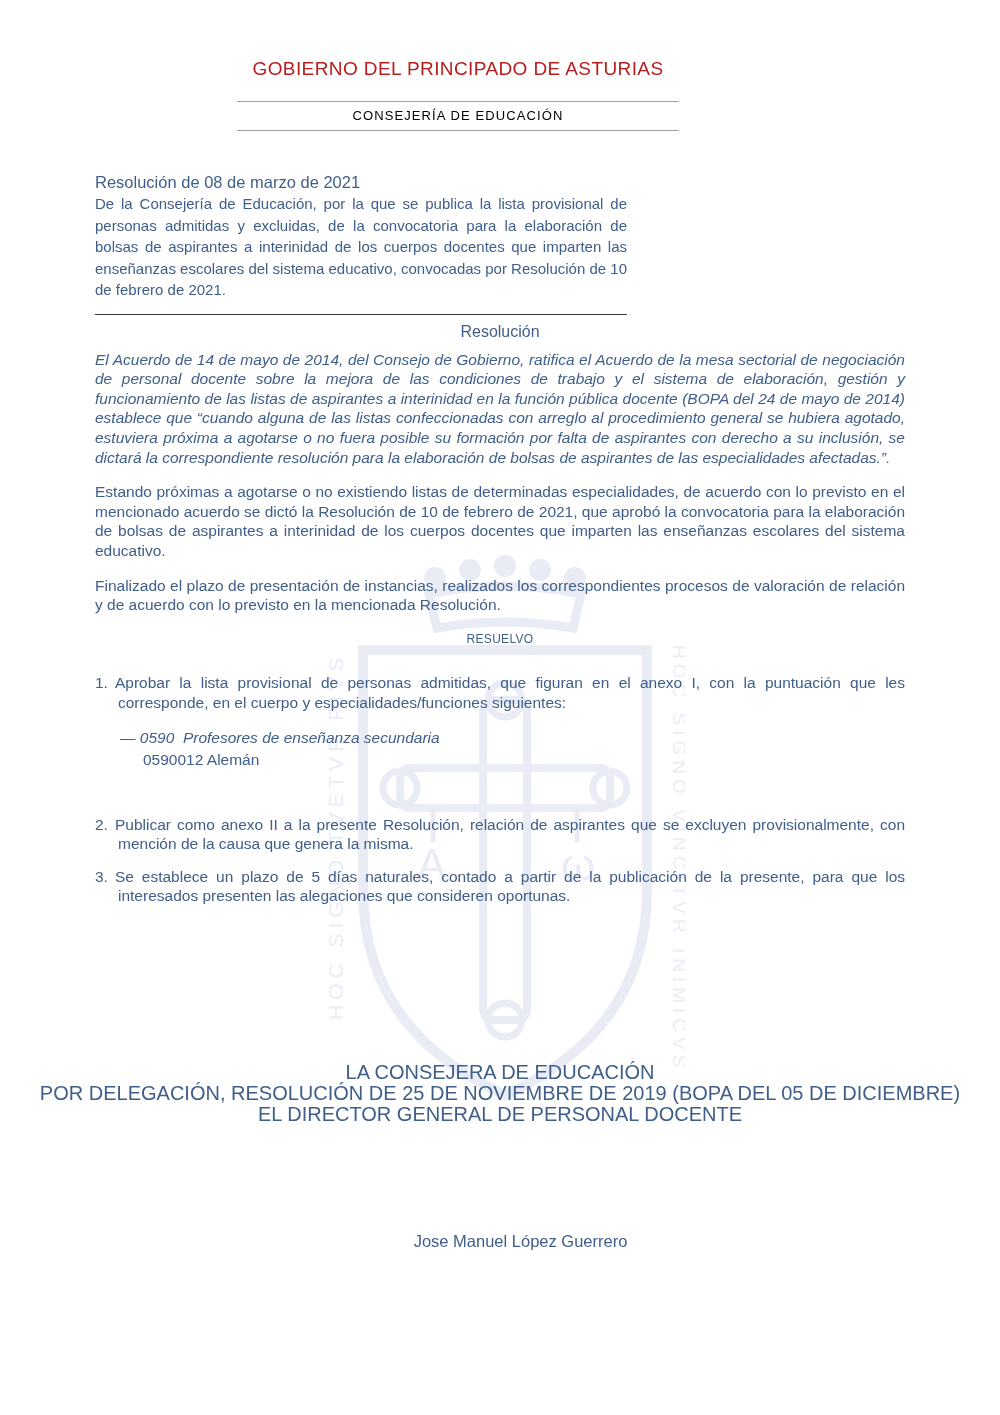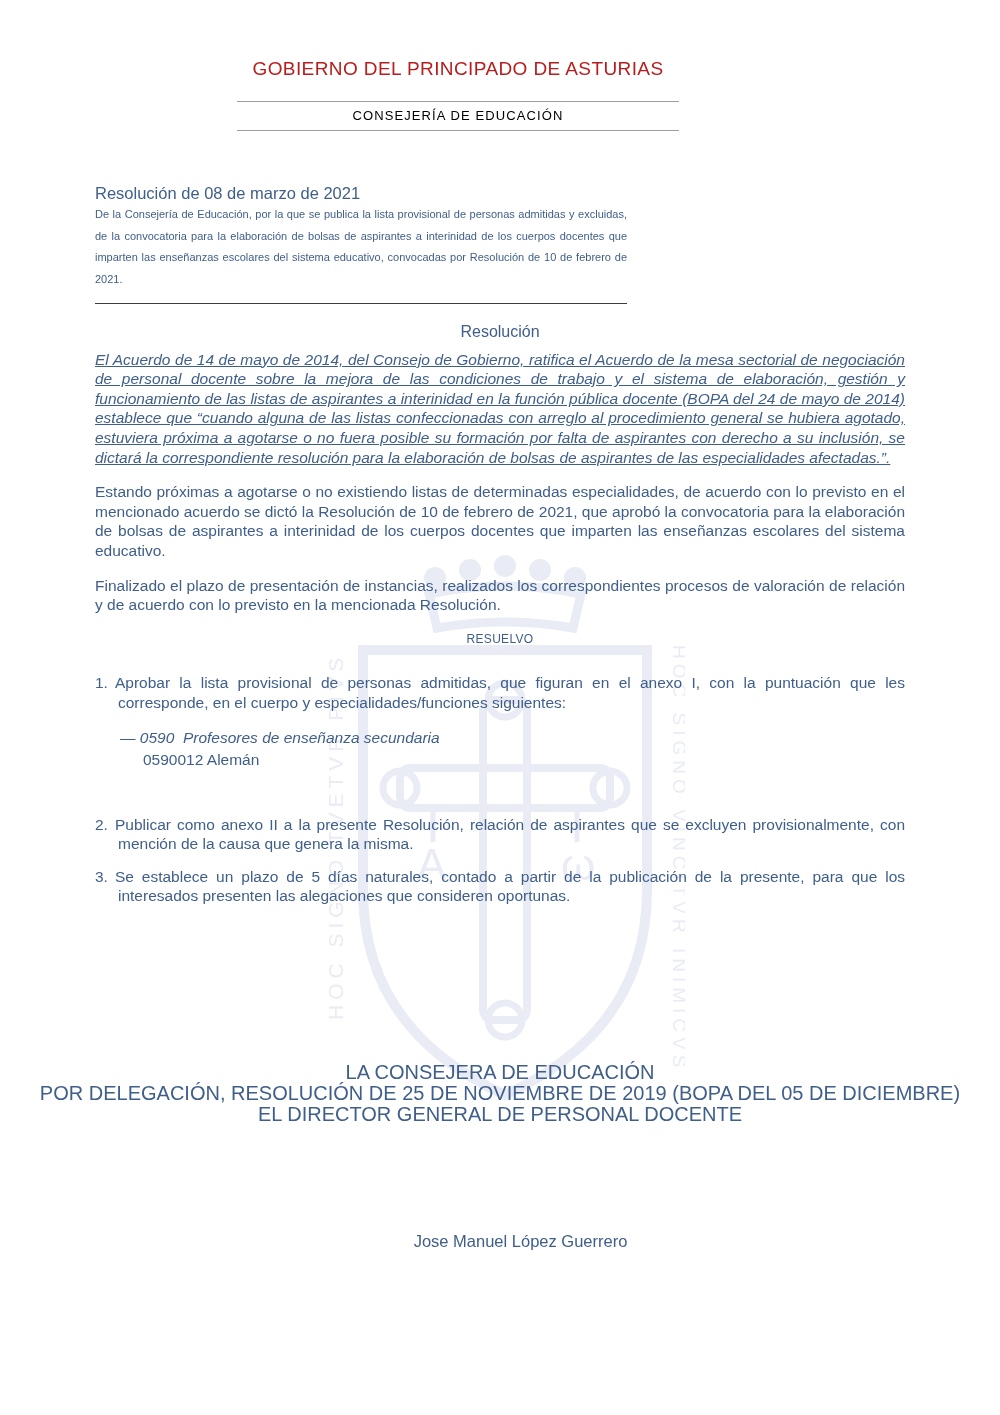--- a/index.html
+++ b/index.html
@@ -52,33 +52,33 @@
   }
   .header-rule2 {
     border: 0;
     border-top: 1px solid #9aa0a6;
   }
 
   
   .summary {
     position: absolute;
     left: 95px;
-    top: 182px;
+    top: 171px;
     width: 532px;
     border-bottom: 1.5px solid #3c3c3c;
     padding-bottom: 13px;
   }
   .summary-title {
     font-size: 16.5px;
     line-height: 22px;
     font-weight: normal;
     color: #3f5e8a;
   }
   .summary-body {
-    font-size: 11px;
+    font-size: 15px;
     line-height: 21.6px;
     text-align: justify;
     color: #3f5e8a;
   }
 
   
   .main {
     position: absolute;
     left: 95px;
     top: 322px;
@@ -89,21 +89,21 @@
   }
   .center-heading {
     text-align: center;
     font-size: 16px;
     margin-bottom: 8px;
   }
   .para {
     text-align: justify;
     margin-bottom: 15px;
   }
-  .para-italic { font-style: italic; text-decoration: underline; }
+  .para-italic { font-style: italic; }
   .resuelvo {
     text-align: center;
     font-size: 12px;
     letter-spacing: 0.3px;
     margin: 10px 0 24px 0;
   }
   .item {
     text-align: justify;
     padding-left: 23px;
     text-indent: -23px;

